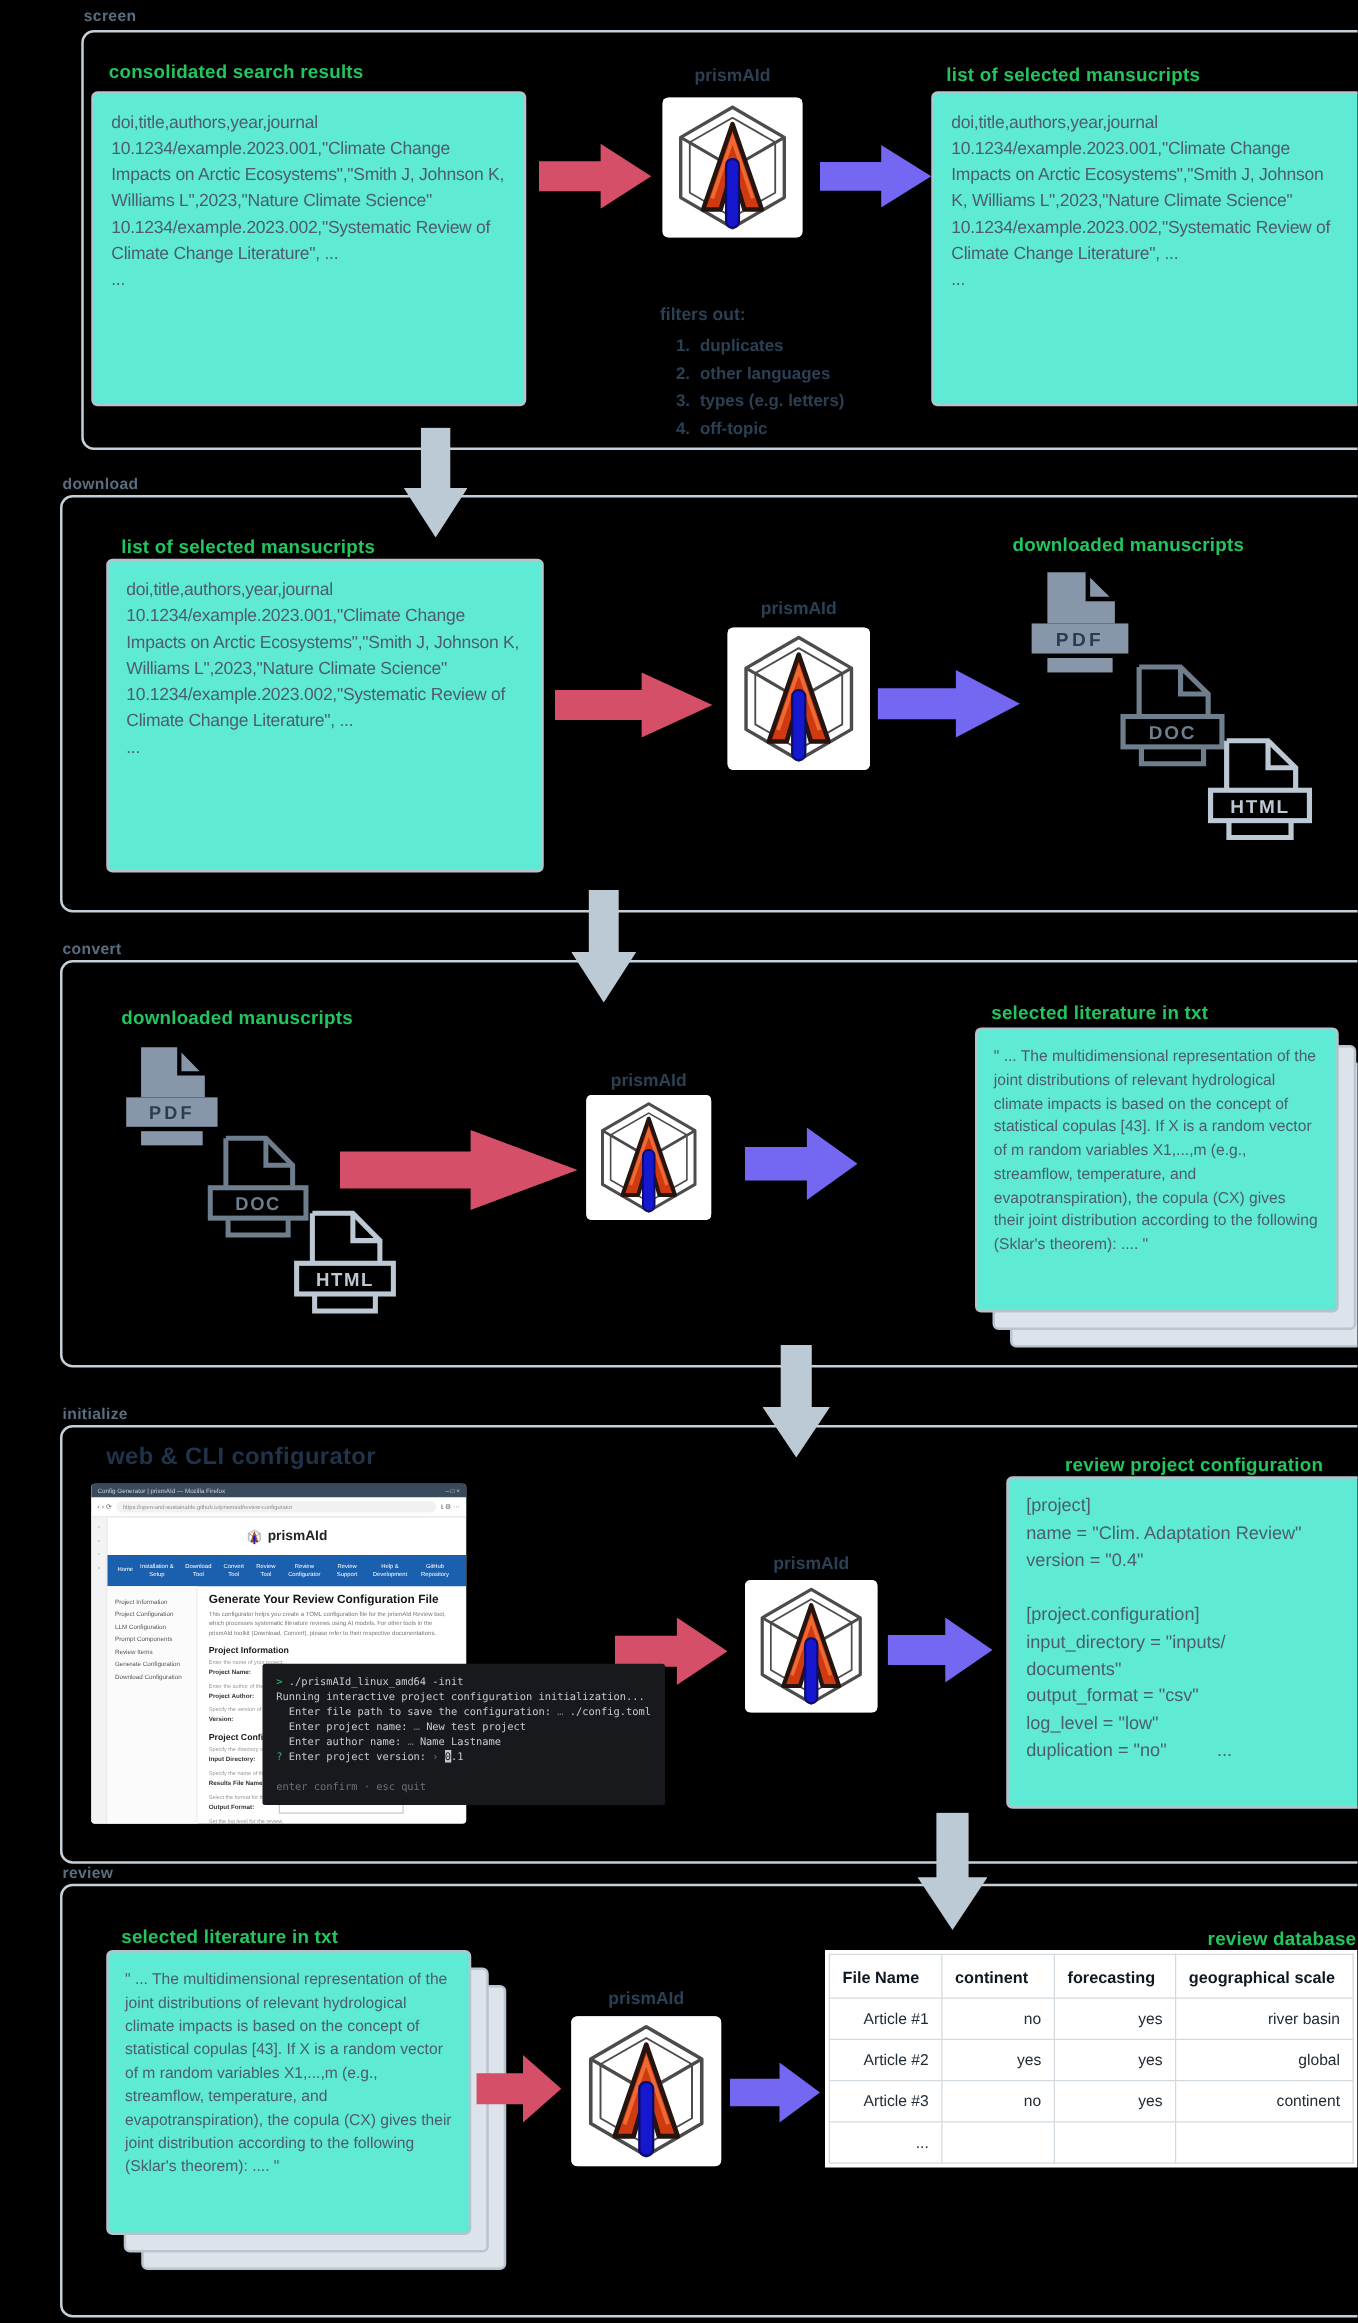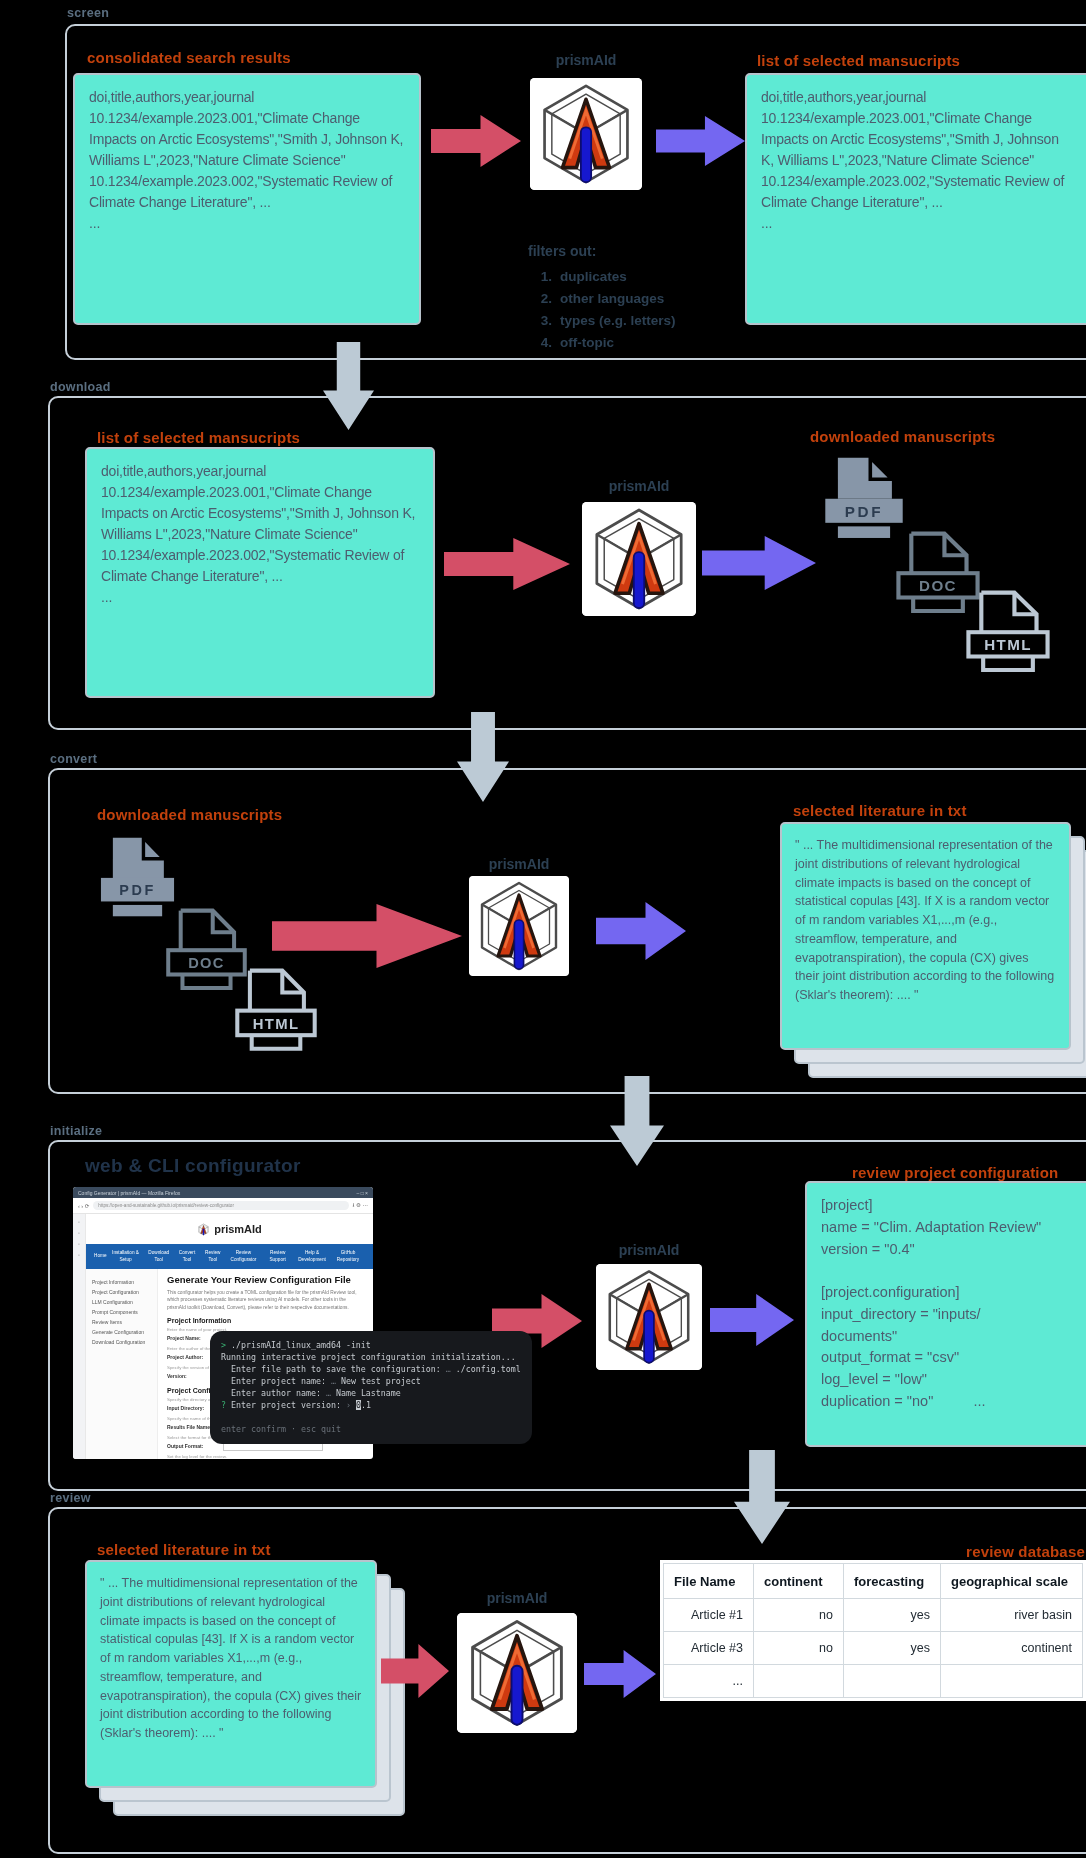--- a/index.html
+++ b/index.html
@@ -1,21 +1,21 @@
 <!DOCTYPE html>
 <html><head>
 <meta charset="utf-8">
 <style>
   html,body{margin:0;padding:0;background:#000;}
   .canvas{position:relative;width:1058px;height:1858px;background:#000;
     font-family:"Liberation Sans",sans-serif;overflow:hidden;margin-left:40px;}
   .abs{position:absolute;}
   .sec-box{border:2px solid #c5cfd8;border-radius:10px;z-index:1;}
   .sec-label{font-size:12.5px;font-weight:bold;color:#5a6e80;letter-spacing:.3px;z-index:2;}
-  .ilabel{font-size:15px;font-weight:bold;color:#c2410c;letter-spacing:.2px;z-index:2;white-space:nowrap;}
+  .ilabel{font-size:15px;font-weight:bold;color:#22c55e;letter-spacing:.2px;z-index:2;white-space:nowrap;}
   .wbox{background:#5eead4;border:2px solid #b7c3cc;border-radius:5px;color:#4d5d6f;z-index:3;box-sizing:border-box;}
   .pad{padding:12px 14px;}
   .csv{font-size:14px;line-height:1.5;letter-spacing:-0.2px;}
   .lit{font-size:12.5px;line-height:1.5;}
   .cfg{font-size:14.5px;line-height:1.5;}
   .cfg .tl{white-space:pre;}
   .tl{white-space:pre-wrap;}
   .sheet{background:#dde3ea;border:2px solid #bac5cf;border-radius:5px;box-sizing:border-box;}
   .z1{z-index:1}.z2{z-index:2}
   .ar{clip-path:polygon(0 27%,55% 27%,55% 0,100% 50%,55% 100%,55% 73%,0 73%);z-index:5;}
@@ -28,21 +28,21 @@
   .fl{display:flex;gap:8px;line-height:22px;padding-left:10px;font-size:13.5px;font-weight:600;}
   .fn{width:14px;text-align:right;flex:none;}
   .fileicon{z-index:2;}
   
   .rtable{background:#fff;padding:3px;z-index:3;box-sizing:border-box;}
   .rtable table{border-collapse:collapse;width:100%;}
   .rtable th,.rtable td{border:1px solid #d2d9de;text-align:left;padding:6px 10px;}
   .rtable th{font-size:13px;font-weight:bold;color:#0f1820;height:22px;}
   .rtable td{font-size:12.5px;color:#232c34;height:20px;text-align:right;}
   
-  .term{background:#17191d;border-radius:12px;padding:8px 11px;box-sizing:border-box;
+  .term{background:#17191d;border-radius:2px;padding:8px 11px;box-sizing:border-box;
     font-family:"DejaVu Sans Mono",monospace;font-size:8.3px;line-height:1.45;color:#c6cbd0;z-index:6;overflow:hidden;}
   .term .sg{color:#39b072;} .term .sd{color:#6a7179;} .term .sk{background:#c6cbd0;color:#17191d;}
   .trow{white-space:pre;}
   
   .bwin{background:#fff;border-radius:3px;overflow:hidden;display:flex;flex-direction:column;z-index:3;box-sizing:border-box;}
   .btitle{height:11px;background:#3a4a5d;color:#c9d1d9;font-size:5px;display:flex;align-items:center;
     justify-content:space-between;padding:0 5px;flex:none;white-space:nowrap;overflow:hidden;}
   .btools{height:15px;background:#fff;border-bottom:1px solid #e4e4e4;display:flex;align-items:center;
     gap:4px;padding:0 5px;flex:none;font-size:5.5px;color:#666;}
   .burl{flex:1;height:9px;background:#eff1f3;border-radius:5px;font-size:4.6px;color:#8a8a8a;
@@ -453,20 +453,26 @@
           </tr>
         </thead>
    <tbody>
           <tr>
             <td>Article #1</td>
             <td>no</td>
             <td>yes</td>
             <td>river basin</td>
           </tr>
           <tr>
+            <td>Article #2</td>
+            <td>yes</td>
+            <td>yes</td>
+            <td>global</td>
+          </tr>
+          <tr>
             <td>Article #3</td>
             <td>no</td>
             <td>yes</td>
             <td>continent</td>
           </tr>
           <tr>
             <td>...</td>
             <td>&nbsp;</td>
             <td>&nbsp;</td>
             <td>&nbsp;</td>

